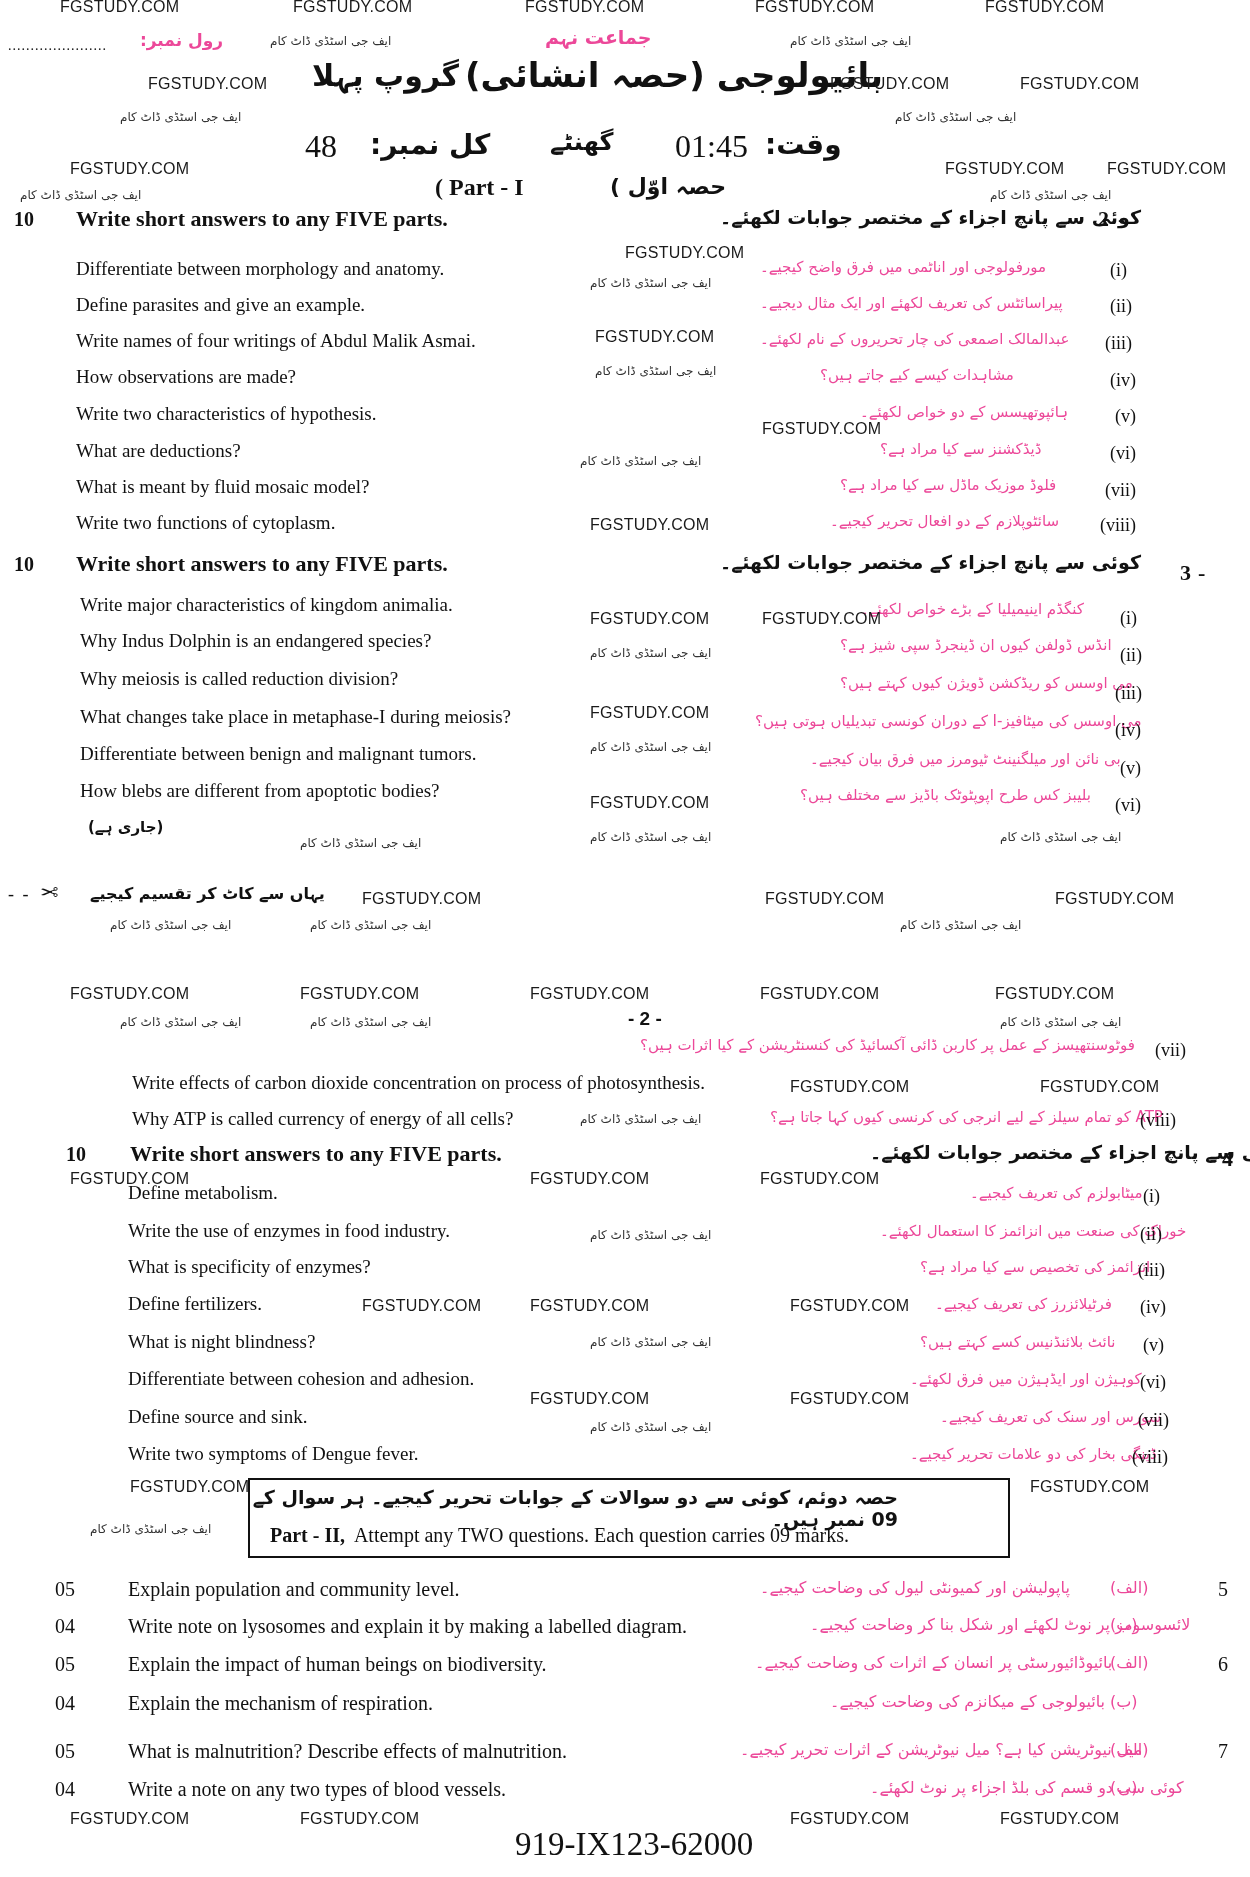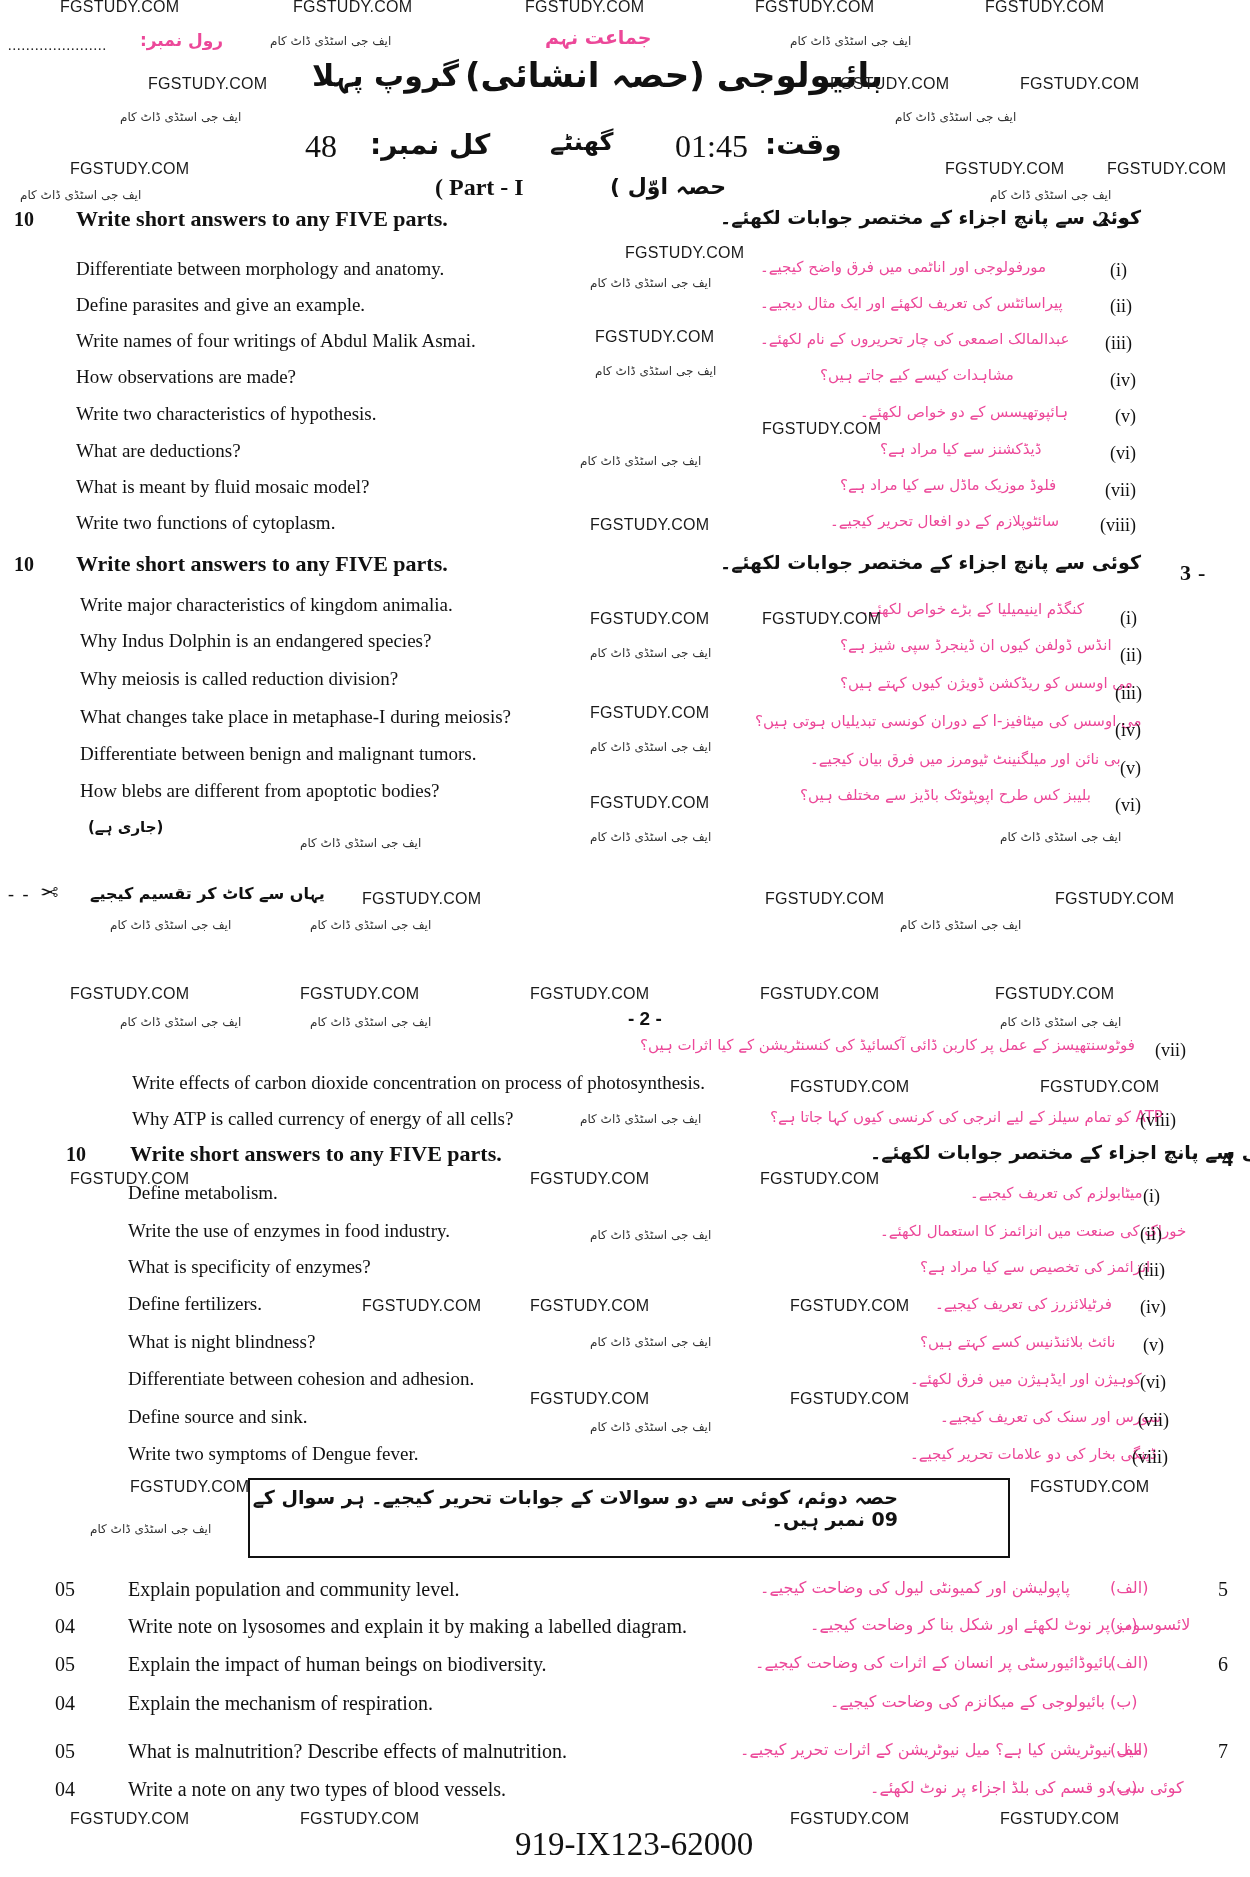--- a/index.html
+++ b/index.html
@@ -247,20 +247,24 @@
   <span class="abs wmu" style="left:590px;top:1420px;">ایف جی اسٹڈی ڈاٹ کام</span>
 </section>
 
 <section>
   <span class="abs wm" style="left:130px;top:1478px;">FGSTUDY.COM</span>
   <span class="abs wm" style="left:1030px;top:1478px;">FGSTUDY.COM</span>
   <span class="abs wmu" style="left:90px;top:1522px;">ایف جی اسٹڈی ڈاٹ کام</span>
 
   <div class="part-box">
     <div style="position:absolute;right:110px;top:6px;" class="urb">حصہ دوئم، کوئی سے دو سوالات کے جوابات تحریر کیجیے۔ ہر سوال کے 09 نمبر ہیں۔</div>
+    <div style="position:absolute;left:20px;top:44px;font-size:20px;">
+      <b>Part - II,</b>&nbsp;
+      <span>Attempt any TWO questions. Each question carries 09 marks.</span>
+    </div>
   </div>
 
   <div>
     <span class="abs marks2" style="left:55px;top:1578px;">05</span>
     <span class="abs en" style="left:128px;top:1578px;font-size:20px;">Explain population and community level.</span>
     <span class="abs ur" style="left:760px;top:1578px;font-size:16px;">پاپولیشن اور کمیونٹی لیول کی وضاحت کیجیے۔</span>
     <span class="abs ur" style="left:1110px;top:1578px;font-size:16px;">(الف)</span>
     <span class="abs marks2" style="left:1218px;top:1578px;">5</span>
 
     <span class="abs marks2" style="left:55px;top:1615px;">04</span>

